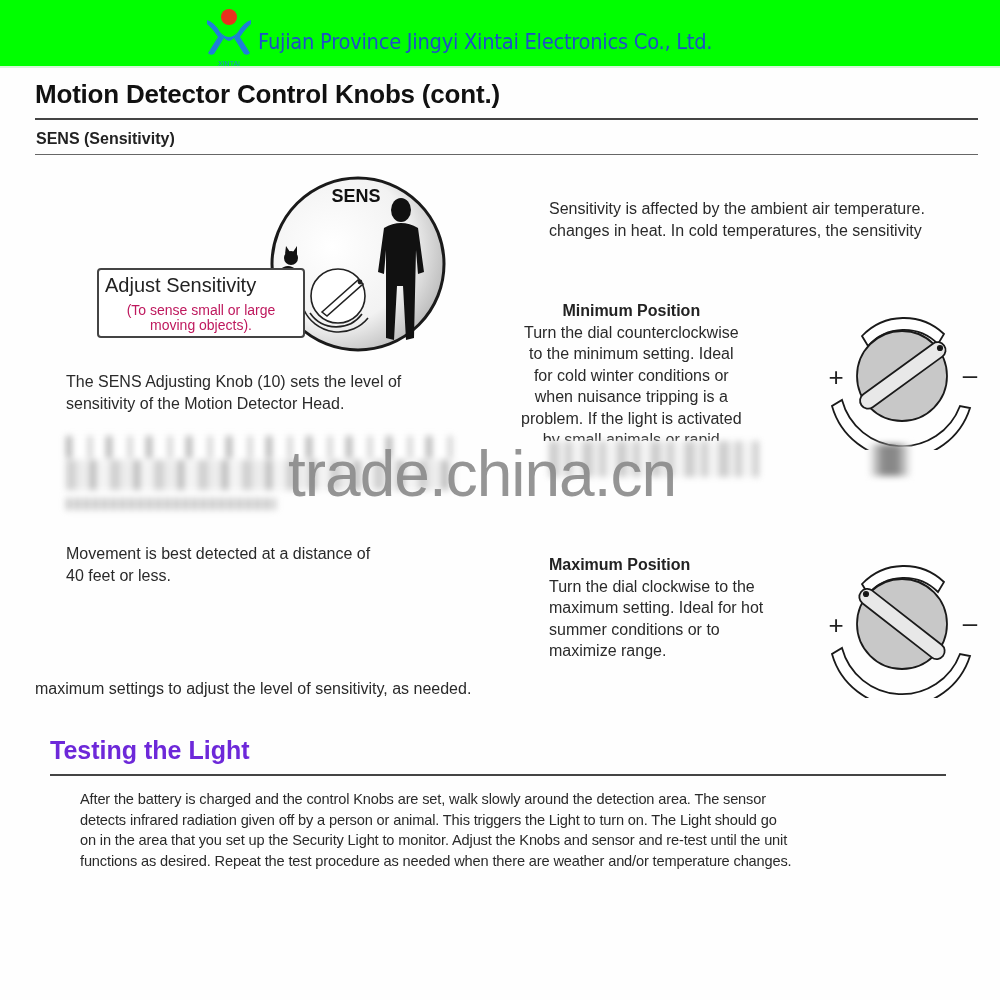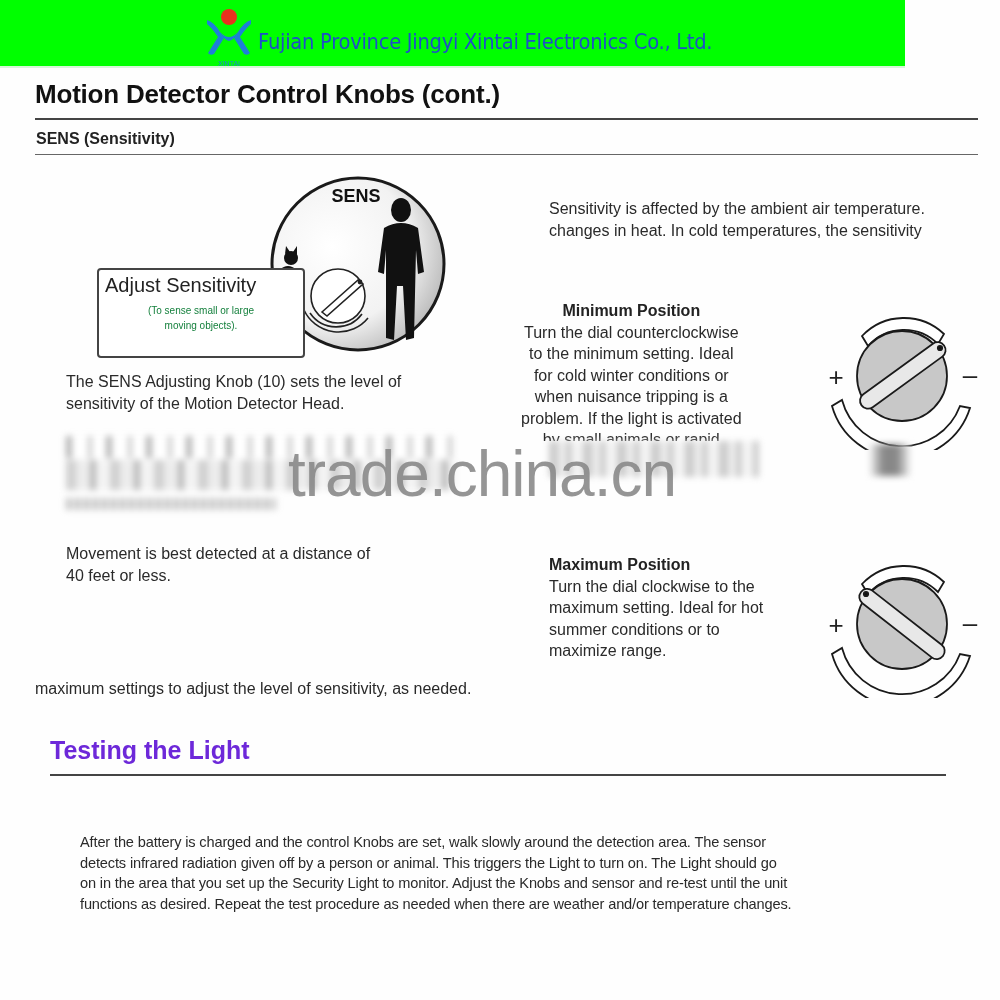--- a/index.html
+++ b/index.html
@@ -1,49 +1,49 @@
 <!DOCTYPE html>
 <html><head>
 <meta charset="utf-8">
 <style>
   * { box-sizing: border-box; margin: 0; padding: 0; }
   html, body { width: 1000px; height: 1000px; overflow: hidden; background: #fefefe; }
   body { position: relative; font-family: "Liberation Sans", sans-serif; color: #1c1c1c; }
 
   
-  .banner { position: absolute; left: 0; top: 0; width: 905px; height: 68px; background: #00ff00; border-bottom: 2px solid #d8f5d8; }
+  .banner { position: absolute; left: 0; top: 0; width: 1000px; height: 68px; background: #00ff00; border-bottom: 2px solid #d8f5d8; }
   .logo { position: absolute; left: 204px; top: 6px; width: 50px; height: 62px; }
   .banner-title { position: absolute; left: 258px; top: 30px; font-family: "DejaVu Sans", sans-serif; font-size: 21px; color: #1e4fc8; letter-spacing: -0.3px; transform: scaleX(0.93); transform-origin: left top; white-space: nowrap; }
 
   
   .page-title { position: absolute; left: 35px; top: 79px; font-size: 26px; font-weight: bold; color: #111; letter-spacing: -0.2px; }
   .rule { position: absolute; height: 0; border-top: 2px solid #444; }
   .rule.thin { border-top: 1.5px solid #666; }
   .section-sub { position: absolute; left: 36px; top: 130px; font-size: 16px; font-weight: bold; color: #222; }
 
   .txt { position: absolute; font-size: 16px; line-height: 21.5px; color: #2a2a2a; white-space: nowrap; }
   .txt .line { display: block; }
   .bold-h { font-weight: bold; color: #222; }
 
   
   .sens-illus { position: absolute; left: 90px; top: 170px; width: 370px; height: 195px; }
-  .adjust-box { position: absolute; left: 7px; top: 98px; width: 208px; height: 90px; border: 2px solid #444; border-radius: 4px; background: #fff; }
+  .adjust-box { position: absolute; left: 7px; top: 98px; width: 208px; height: 70px; border: 2px solid #444; border-radius: 4px; background: #fff; }
   .adjust-title { position: absolute; left: 6px; top: 4px; font-size: 20px; color: #222; white-space: nowrap; }
-  .adjust-sub { position: absolute; left: 0; width: 100%; top: 33px; text-align: center; font-size: 10px; line-height: 15px; color: #15803d; }
+  .adjust-sub { position: absolute; left: 0; width: 100%; top: 33px; text-align: center; font-size: 14px; line-height: 15px; color: #be185d; }
   .sens-svg { position: absolute; left: 176px; top: 0; }
 
   
   .knob { position: absolute; width: 170px; height: 140px; }
 
   
   .blurband { position: absolute; filter: blur(3px); }
   .watermark { position: absolute; left: 288px; top: 437px; font-size: 64px; color: #8a8a8a; letter-spacing: -1px; font-family: "Liberation Sans", sans-serif; opacity: 0.9; white-space: nowrap; }
 
   .testing-title { position: absolute; left: 50px; top: 736px; font-size: 25px; font-weight: bold; color: #6d28d9; }
-  .para { position: absolute; left: 80px; top: 832px; font-size: 14.6px; line-height: 20.5px; color: #2a2a2a; white-space: nowrap; letter-spacing: -0.15px; }
+  .para { position: absolute; left: 80px; top: 789px; font-size: 14.6px; line-height: 20.5px; color: #2a2a2a; white-space: nowrap; letter-spacing: -0.15px; }
   .para .line { display: block; }
   .note-label { text-decoration: underline; font-weight: bold; color: #222; }
 </style>
 </head>
 <body>
 
 <div class="banner">
   <div class="logo">
     <svg width="50" height="62" viewBox="0 0 50 62">
       <circle cx="25" cy="11" r="8" fill="#e8321e"></circle>

